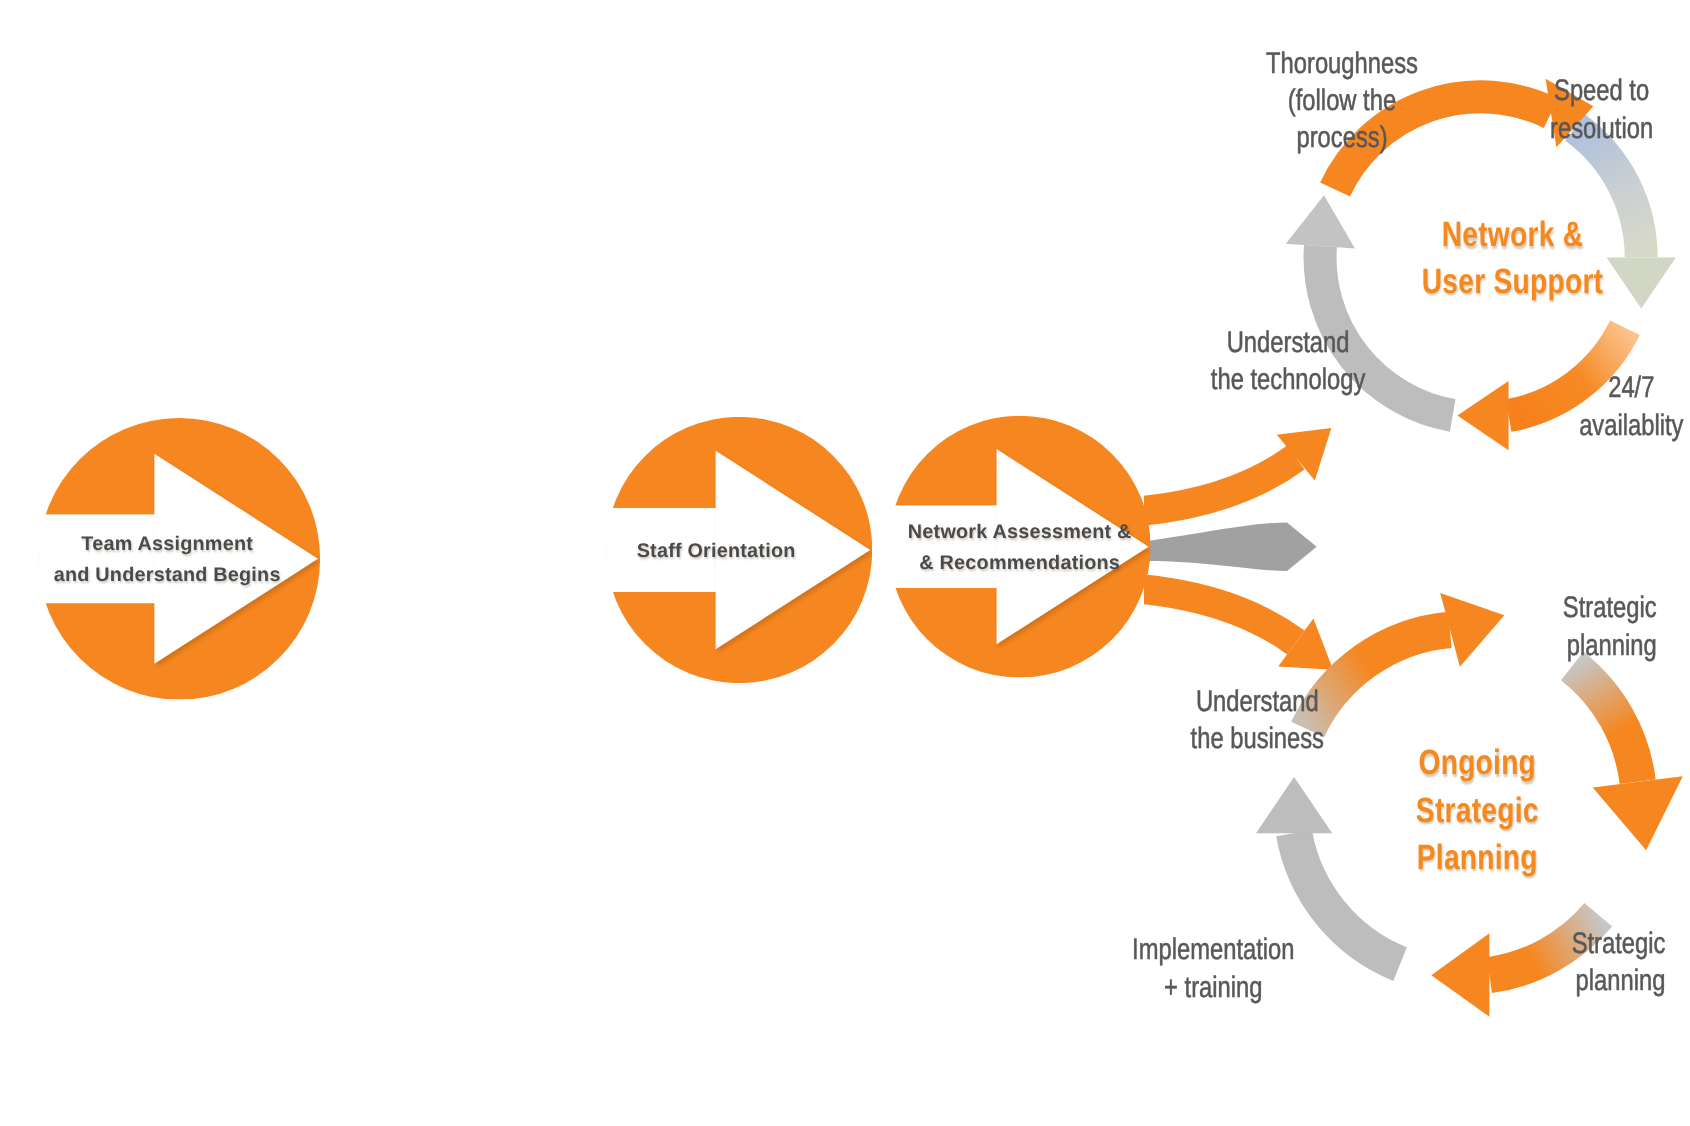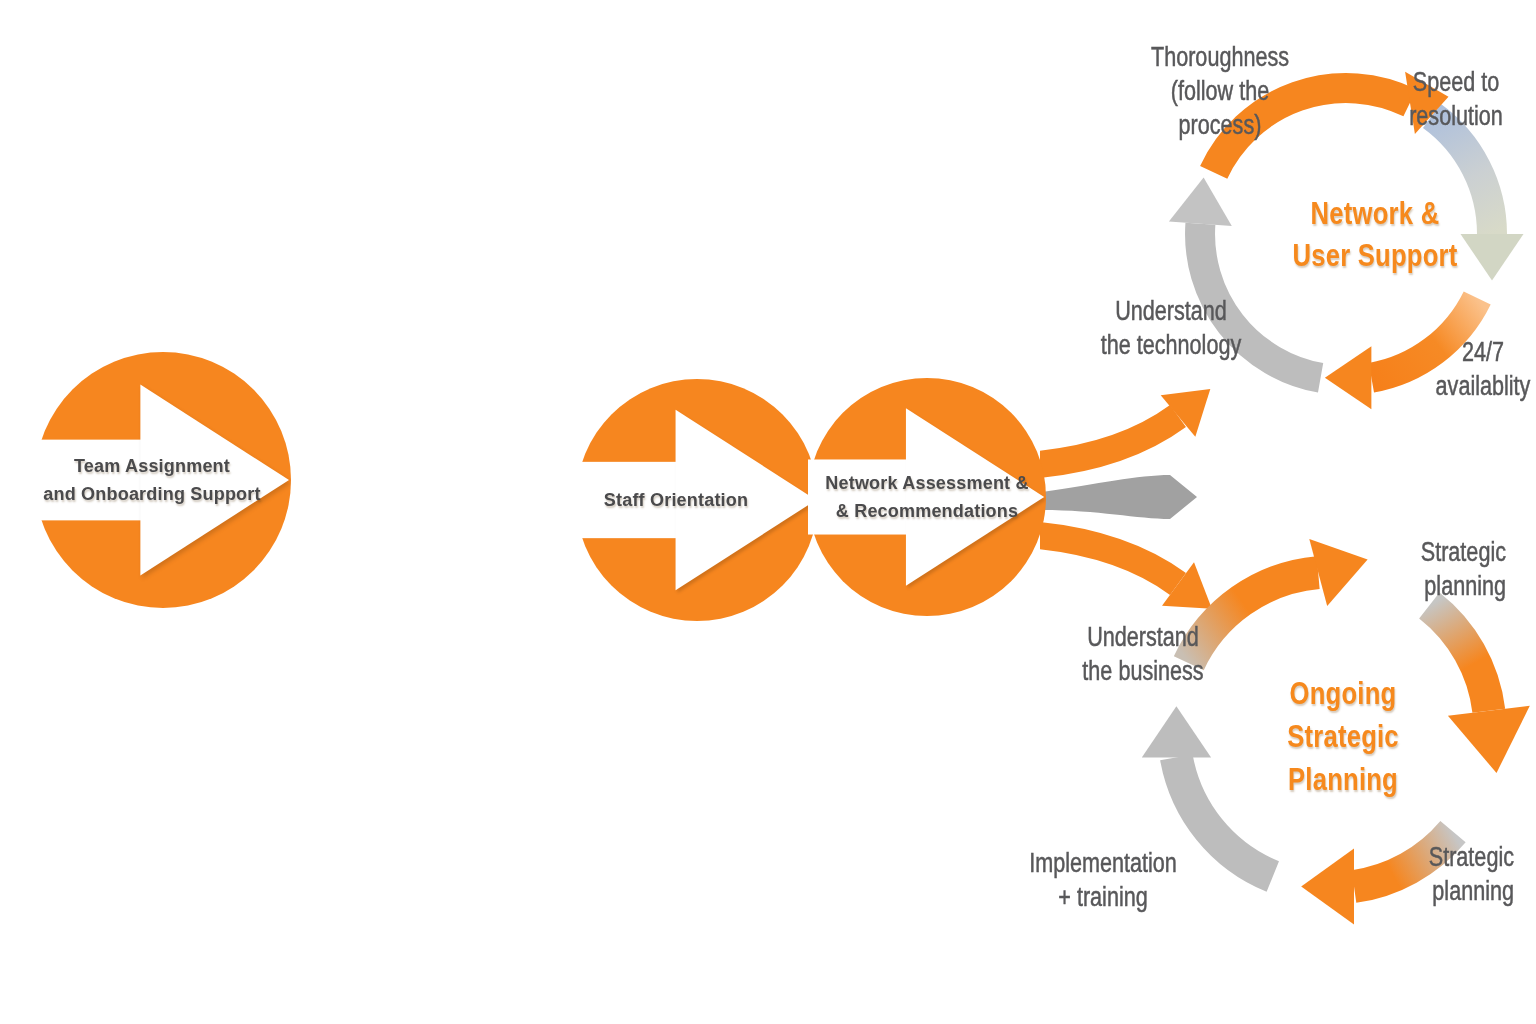--- a/index.html
+++ b/index.html
@@ -28,36 +28,36 @@
 <div class="stage">
 
   <svg class="abs" style="left:1040px;top:372px;width:200px;height:256px" viewBox="0 0 200 256">
     <path d="M -20,94 Q 78,88 138,44" fill="none" stroke="#F6861F" stroke-width="27"></path>
     <polygon points="155.3,64.8 120.7,23.2 170.3,17.1" fill="#F6861F"></polygon>
     <path d="M 2,120 C 58,112 98,103 130,103 L 157,125 L 130,147 C 98,147 58,138 2,138 Z" fill="#A1A1A1"></path>
     <path d="M -20,162 Q 78,168 138,212" fill="none" stroke="#F6861F" stroke-width="27"></path>
     <polygon points="122,233.8 154,190.2 171.9,236.8" fill="#F6861F"></polygon>
   </svg>
 
-  <div class="step" style="left:35px;top:352px;width:256px;height:256px">
+  <div class="step" style="left:35px;top:380px;width:256px;height:256px">
     <svg viewBox="0 0 260 260">
       <circle cx="130" cy="130" r="130" fill="#F6861F"></circle>
       <g>
         <rect x="-2" y="89" width="117" height="82" fill="#fff"></rect>
         <polygon points="107,33 107,227 258,130" fill="#fff" style="filter:drop-shadow(2px 3px 2px rgba(0,0,0,.15))"></polygon>
       </g>
     </svg>
     <div class="steplabel" style="padding-right:22px">
       <span>Team Assignment</span>
-      <span>and Onboarding Support</span>
+      <span>and Understand Begins</span>
     </div>
   </div>
 
 
-  <div class="step" style="left:576px;top:379px;width:242px;height:242px">
+  <div class="step" style="left:551px;top:379px;width:242px;height:242px">
     <svg viewBox="0 0 260 260">
       <circle cx="130" cy="130" r="130" fill="#F6861F"></circle>
       <g>
         <rect x="-2" y="89" width="117" height="82" fill="#fff"></rect>
         <polygon points="107,33 107,227 258,130" fill="#fff" style="filter:drop-shadow(2px 3px 2px rgba(0,0,0,.15))"></polygon>
       </g>
     </svg>
     <div class="steplabel" style="padding-right:42px">
       <span>Staff Orientation</span>
       <span></span>

